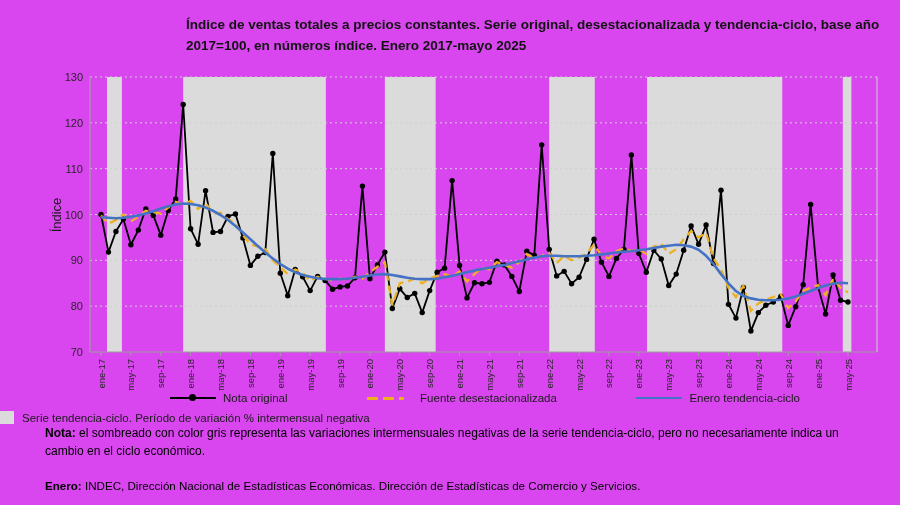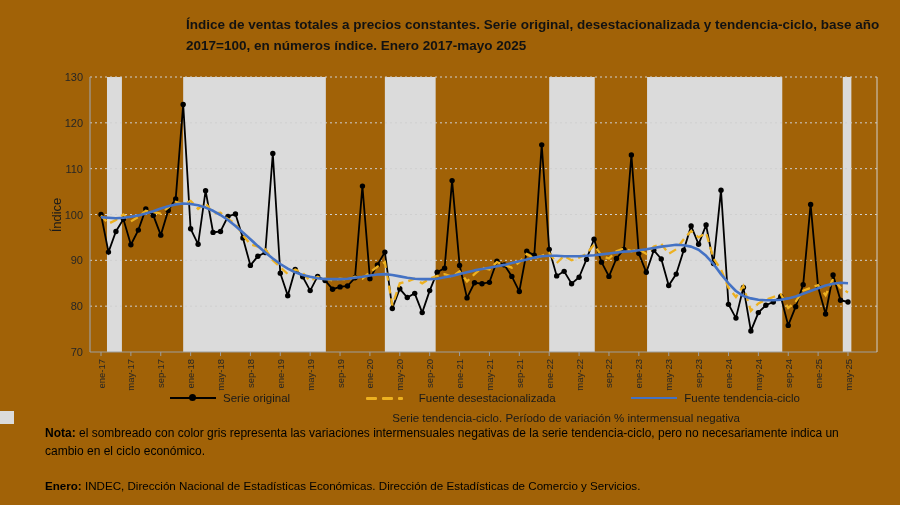--- a/index.html
+++ b/index.html
@@ -1,33 +1,33 @@
 <!DOCTYPE html>
 <html><head>
 <meta charset="utf-8">
 <style>
   html,body{margin:0;padding:0;background:#ffffff;}
-  #page{position:relative;width:900px;height:505px;background:#a16207;overflow:hidden;
+  #page{position:relative;width:900px;height:505px;background:#d946ef;overflow:hidden;
         font-family:"Liberation Sans", sans-serif;}
   #title{position:absolute;left:186px;top:15px;width:695px;font-size:13.5px;font-weight:700;
          line-height:1.55;color:#121212;}
   #ylab{position:absolute;left:27px;top:207px;width:60px;height:16px;text-align:center;
         transform:rotate(-90deg);font-size:13px;color:#1a1a1a;}
   #chart-area{position:absolute;left:0;top:0;width:900px;height:505px;}
   svg{position:absolute;left:0;top:0;}
   
   #legend-row1{position:absolute;left:170px;top:392px;width:630px;display:flex;
                justify-content:space-between;align-items:center;font-size:11.5px;color:#1a1a1a;}
   .lg-item{display:flex;align-items:center;gap:7px;}
   .lg-marker{position:relative;display:inline-block;width:46px;height:9px;}
   .lg-strip{position:absolute;left:0;top:3.5px;width:46px;height:2.4px;}
   .lg-dot{position:absolute;left:19px;top:0.5px;width:7px;height:7px;border-radius:50%;}
   .lg-dashes{display:inline-flex;gap:5px;align-items:center;width:46px;}
   .lg-dash{display:inline-block;width:11px;height:3px;border-radius:1px;}
-  #legend-row2{position:absolute;left:0;top:411px;width:740px;display:flex;justify-content:space-between;
+  #legend-row2{position:absolute;left:0;top:411px;width:740px;display:flex;justify-content:flex-start;
                align-items:center;gap:8px;font-size:11.5px;color:#1a1a1a;}
   .lg-square{display:inline-block;width:14px;height:13px;}
   #note{position:absolute;left:45px;top:424px;width:832px;font-size:12px;line-height:1.5;color:#000;}
   #source{position:absolute;left:45px;top:479px;width:832px;font-size:11.6px;color:#000;}
   .b{font-weight:700;}
 </style>
 </head>
 <body>
 <div id="page">
 
@@ -216,35 +216,35 @@
         <path d="M101.0 217.2 L108.5 217.7 L115.9 218.2 L123.4 217.7 L130.9 216.8 L138.3 215.4 L145.8 213.6 L153.3 211.3 L160.8 208.5 L168.2 206.3 L175.7 204.4 L183.2 203.5 L190.6 204.0 L198.1 205.3 L205.6 207.6 L213.1 210.8 L220.5 215.0 L228.0 220.0 L235.5 226.0 L242.9 232.4 L250.4 239.3 L257.9 246.1 L265.3 252.5 L272.8 258.5 L280.3 264.0 L287.8 268.6 L295.2 272.3 L302.7 275.0 L310.2 276.8 L317.6 278.2 L325.1 279.1 L332.6 279.1 L340.0 279.1 L347.5 278.7 L355.0 277.8 L362.4 276.8 L369.9 275.5 L377.4 274.5 L384.9 274.1 L392.3 275.0 L399.8 276.4 L407.3 277.8 L414.7 278.7 L422.2 279.1 L429.7 279.1 L437.1 278.7 L444.6 277.3 L452.1 275.9 L459.6 274.1 L467.0 272.3 L474.5 270.4 L482.0 269.0 L489.4 267.7 L496.9 266.3 L504.4 264.9 L511.8 263.1 L519.3 261.3 L526.8 259.4 L534.3 257.6 L541.7 256.2 L549.2 255.8 L556.7 255.8 L564.1 256.2 L571.6 256.2 L579.1 256.2 L586.5 255.8 L594.0 255.3 L601.5 254.4 L609.0 253.5 L616.4 252.5 L623.9 251.6 L631.4 251.2 L638.8 250.3 L646.3 249.3 L653.8 248.0 L661.3 246.6 L668.7 245.7 L676.2 244.7 L683.7 245.2 L691.1 246.6 L698.6 249.8 L706.1 255.8 L713.5 264.0 L721.0 274.1 L728.5 283.3 L735.9 291.0 L743.4 296.1 L750.9 298.4 L758.4 299.8 L765.8 300.2 L773.3 300.2 L780.8 299.8 L788.2 298.4 L795.7 296.5 L803.2 293.8 L810.6 291.0 L818.1 288.3 L825.6 285.5 L833.1 283.7 L840.5 282.8 L848.0 283.3" fill="none" stroke="#4472C4" stroke-width="2.6" stroke-linejoin="round"></path>
       </svg>
   </div>
 
   <div id="legend-row1">
     <span class="lg-item">
       <span class="lg-marker">
         <span class="lg-strip" style="background: rgb(0, 0, 0);"></span>
           <span class="lg-dot" style="background: rgb(0, 0, 0);"></span>
       </span>
-      <span>Serie original</span>
+      <span>Nota original</span>
     </span>
     <span class="lg-item">
       <span class="lg-dashes">
         <span class="lg-dash" style="background: rgb(237, 177, 32);"></span>
           <span class="lg-dash" style="background: rgb(237, 177, 32);"></span>
           <span class="lg-dash" style="width: 5px; background: rgb(237, 177, 32);"></span>
       </span>
       <span>Fuente desestacionalizada</span>
     </span>
     <span class="lg-item">
       <span class="lg-marker">
         <span class="lg-strip" style="background: rgb(68, 114, 196);"></span>
       </span>
-      <span>Fuente tendencia-ciclo</span>
+      <span>Enero tendencia-ciclo</span>
     </span>
   </div>
 
   <div id="legend-row2">
     <span class="lg-square" style="background: rgb(219, 219, 219);"></span>
     <span>Serie tendencia-ciclo. Período de variación % intermensual negativa</span>
   </div>
 
   <div id="note">
     <span class="b">Nota:</span><span> el sombreado con color gris representa las variaciones intermensuales negativas de la serie tendencia-ciclo, pero no necesariamente indica un cambio en el ciclo económico.</span>

